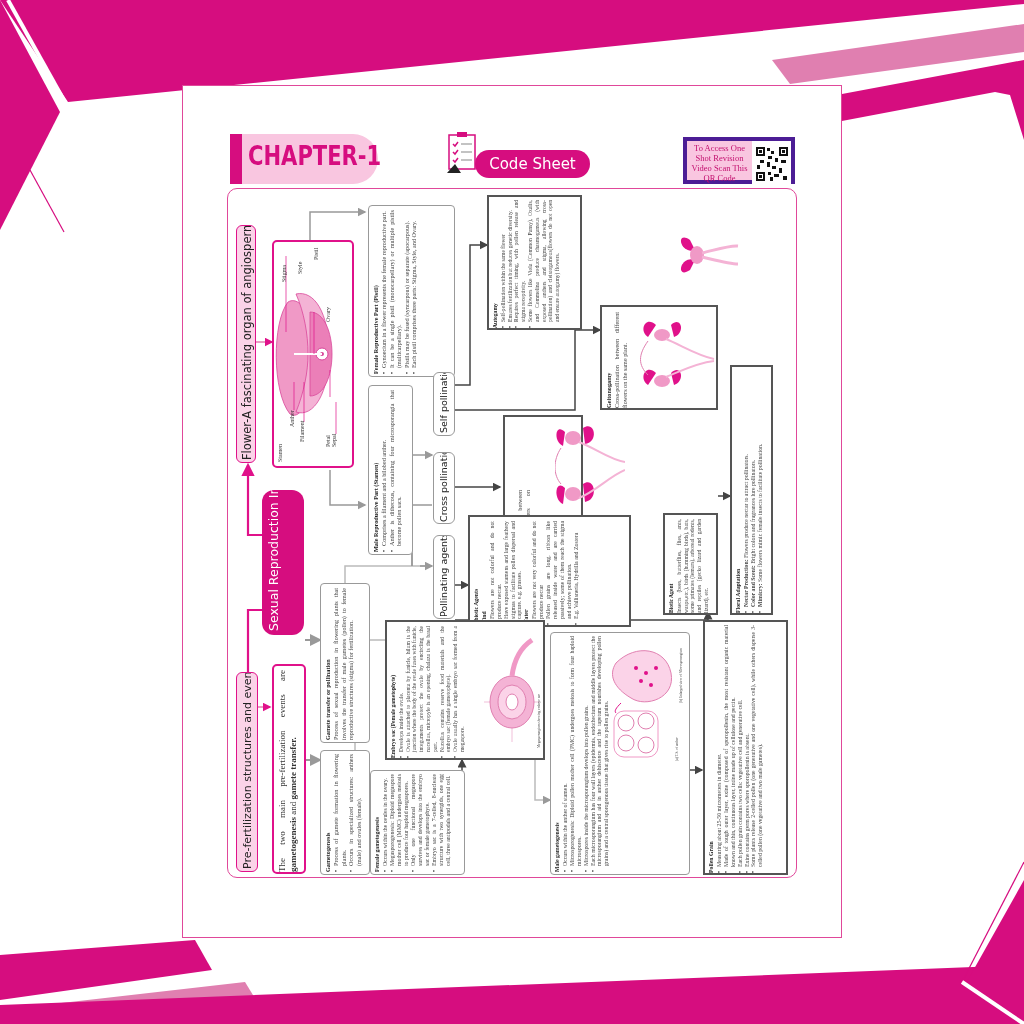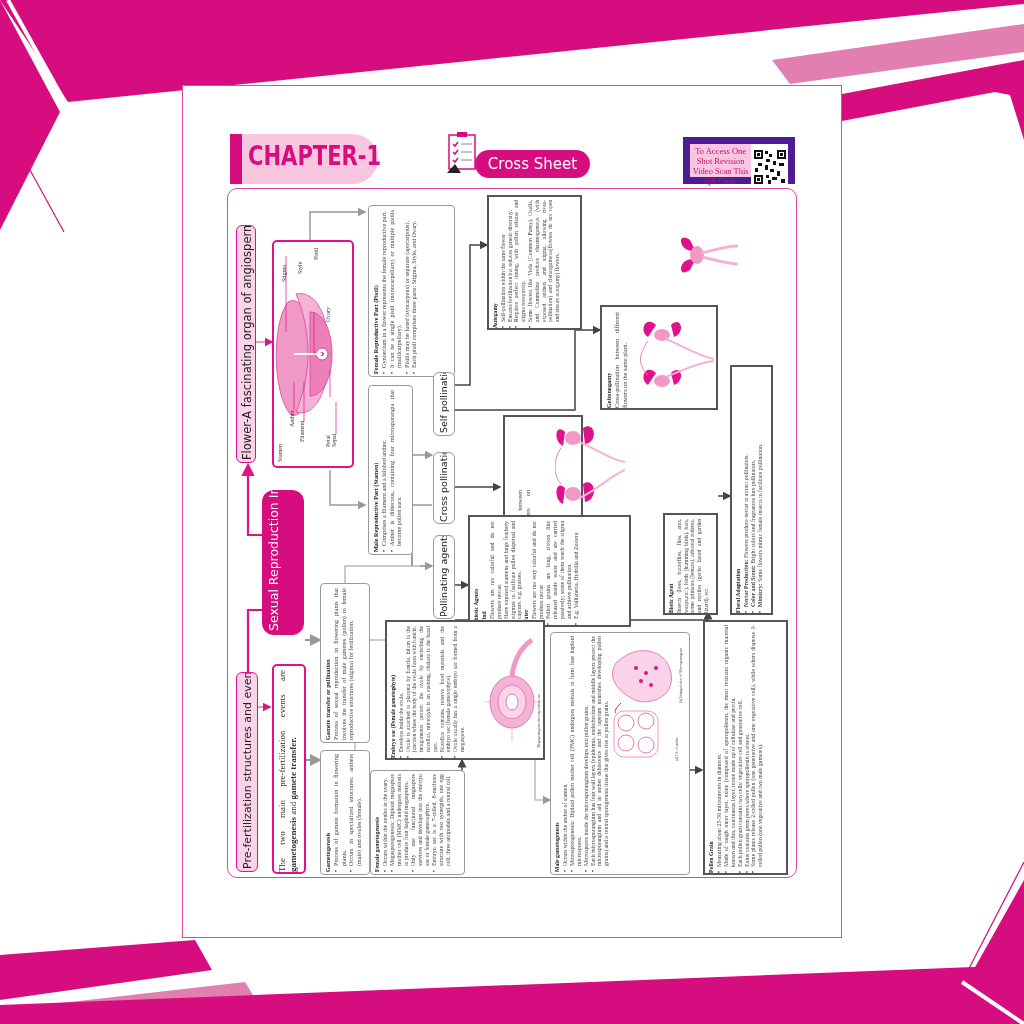--- a/index.html
+++ b/index.html
@@ -11,21 +11,21 @@
 
   .page-frame { position: absolute; left: 182px; top: 85px; width: 660px; height: 853px; border: 1.5px solid #e0489a; background: #fff; }
 
   .chapter-pill { position: absolute; left: 230px; top: 134px; width: 148px; height: 50px; background: #f9c6e0; border-radius: 0 26px 26px 0; }
   .chapter-bar { position: absolute; left: 230px; top: 134px; width: 12px; height: 50px; background: #d60d7f; }
   .chapter-text { position: absolute; left: 248px; top: 140px; font-family: "DejaVu Sans", sans-serif; font-weight: bold; font-size: 27px; color: #d60d7f; letter-spacing: 0px; transform: scaleX(0.78); transform-origin: left center; white-space: nowrap; }
 
   .cheat-icon { position: absolute; left: 447px; top: 131px; width: 32px; height: 42px; }
   .cheat-pill { position: absolute; left: 475px; top: 150px; width: 115px; height: 28px; background: #d60d7f; border-radius: 14px; color: #fff; font-family: "DejaVu Sans", sans-serif; font-size: 15px; display: flex; align-items: center; justify-content: center; }
 
-  .qr-box { position: absolute; left: 683px; top: 137px; width: 112px; height: 47px; border: 7px solid #4c1d95; background: #f9c6e0; display: flex; }
+  .qr-box { position: absolute; left: 683px; top: 137px; width: 112px; height: 47px; border: 4px solid #4c1d95; background: #f9c6e0; display: flex; }
   .qr-text { width: 70px; font-size: 8.5px; line-height: 10px; color: #c3106f; text-align: center; padding-top: 2px; }
   .qr-code { width: 42px; height: 45px; background: #fff; display: flex; align-items: center; justify-content: center; }
 
   .content-frame { position: absolute; left: 227px; top: 188px; width: 570px; height: 690px; border: 1.5px solid #e0489a; border-radius: 10px; }
 
   
   .box { position: absolute; background: #fff; overflow: hidden; }
   .box.gray { border: 1.3px solid #999; border-radius: 4px; }
   .box.dark { border: 2px solid #555; }
   .box.pink { border: 2px solid #e0118a; border-radius: 5px; }
@@ -85,21 +85,21 @@
       <polyline points="6,21 8,23 11,19"></polyline>
       <polyline points="6,29 8,31 11,27"></polyline>
   </g>
   <g stroke="#aaa" stroke-width="1.4">
       <line x1="14" y1="13" x2="25" y2="13"></line>
       <line x1="14" y1="21" x2="25" y2="21"></line>
       <line x1="14" y1="29" x2="25" y2="29"></line>
     </g>
   <polygon points="0,42 8,33 14,42" fill="#222"></polygon>
 </svg>
-<div class="cheat-pill">Cross Sheet</div>
+<div class="cheat-pill">Code Sheet</div>
 
 <div class="qr-box">
   <div class="qr-text">To Access One Shot Revision Video Scan This QR Code</div>
   <div class="qr-code">
     <svg width="34" height="36" viewBox="0 0 34 36">
       <rect x="0" y="0" width="34" height="36" fill="#fff"></rect>
       <g fill="#111">
         <rect x="1" y="1" width="9" height="9"></rect>
           <rect x="24" y="1" width="9" height="9"></rect>
           <rect x="1" y="26" width="9" height="9"></rect>

